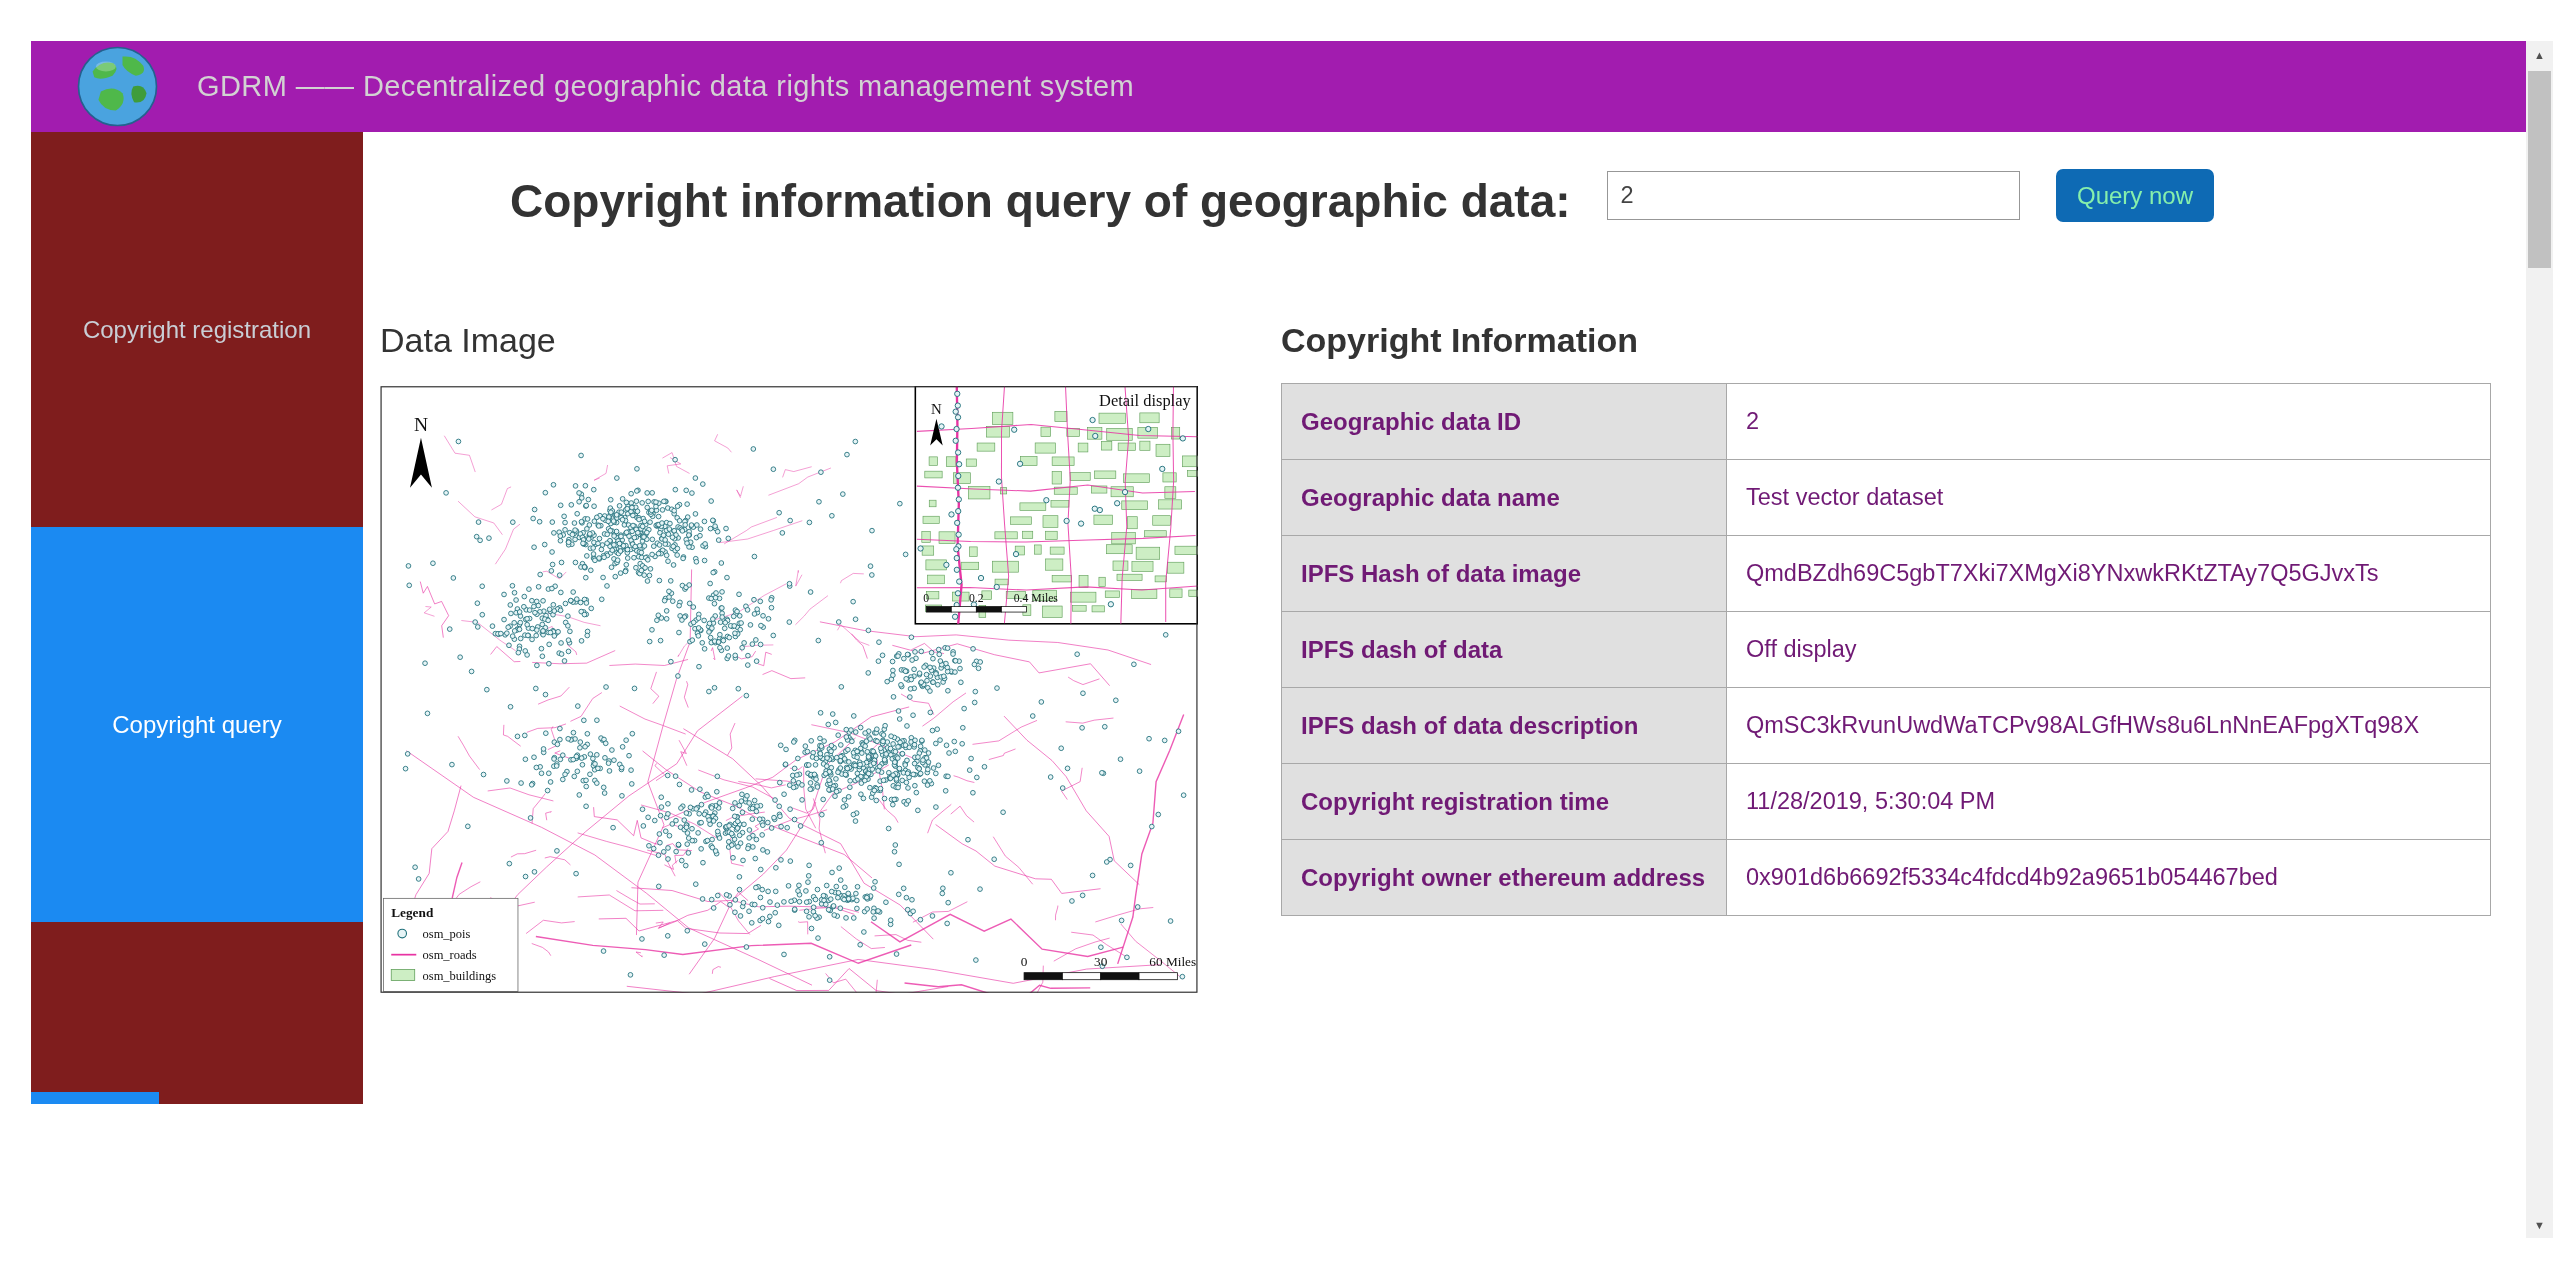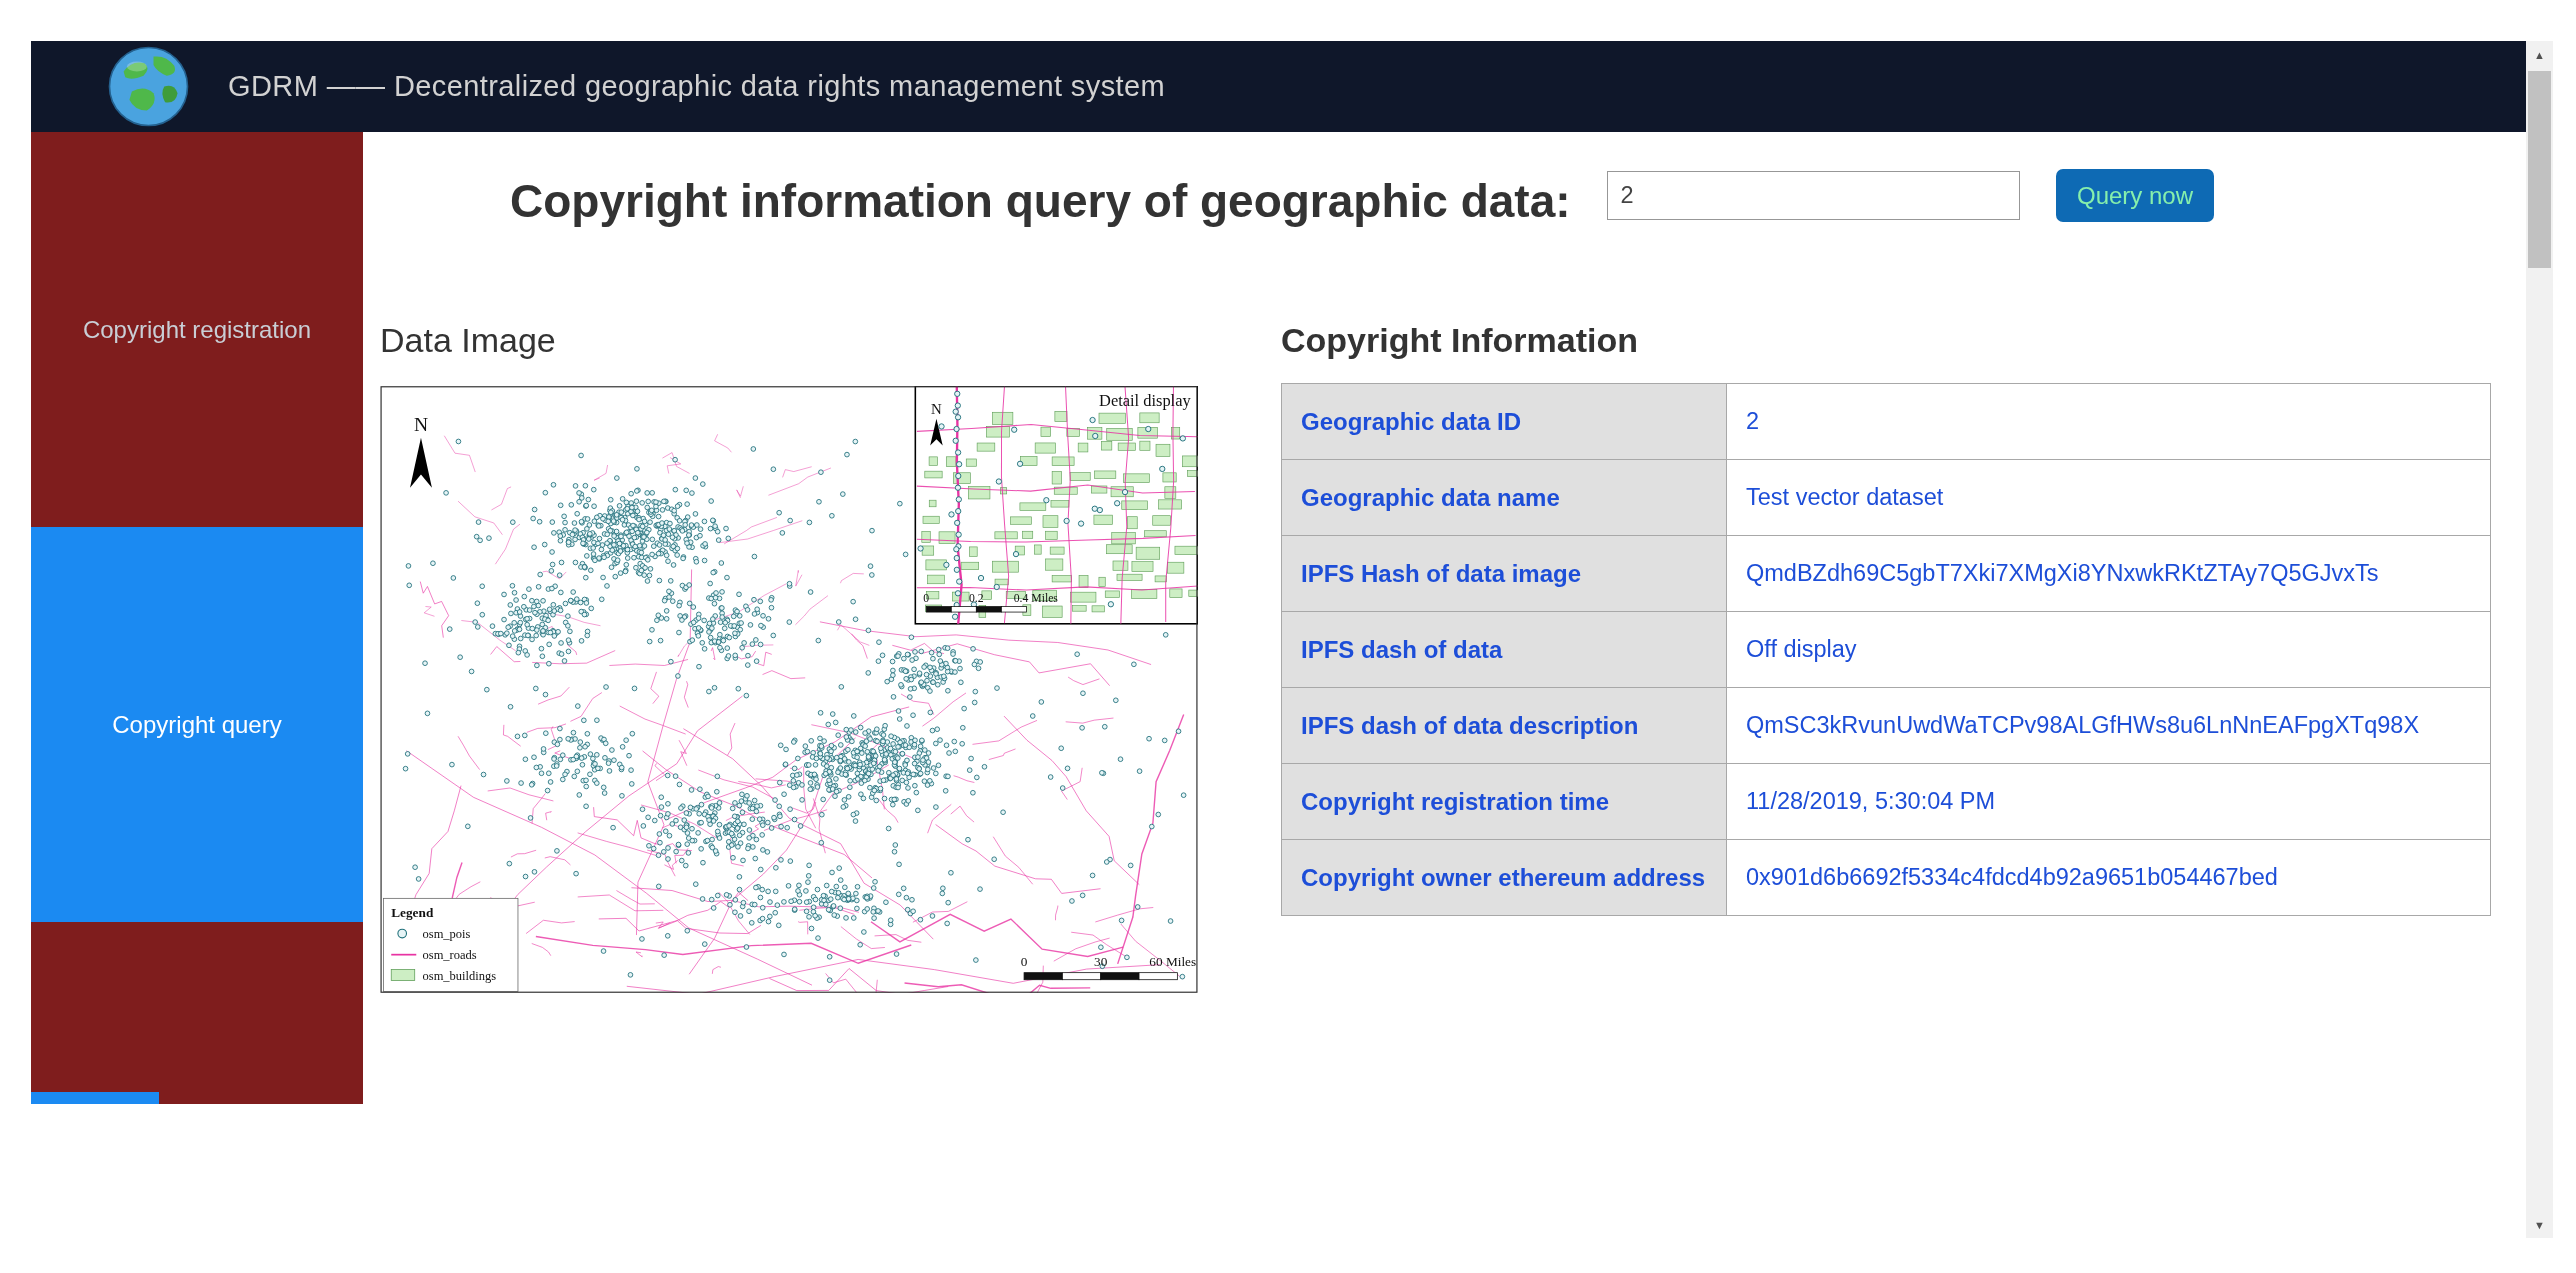--- a/index.html
+++ b/index.html
@@ -5,21 +5,21 @@
   * { box-sizing: border-box; }
   html,body { margin:0; padding:0; }
   body {
     width:2576px; height:1274px; position:relative; background:#ffffff;
     font-family:"Liberation Sans", sans-serif; overflow:hidden;
   }
 
   
   .header {
     position:absolute; left:31px; top:41px; width:2495px; height:91px;
-    background:#0f172a; display:flex; align-items:center;padding-left:31px;
+    background:#a21caf; display:flex; align-items:center;
   }
   .logo { width:83px; height:83px; margin-left:45px; flex:0 0 auto; }
   .header-title { margin-left:38px; font-size:29px; color:#d2d2d2; letter-spacing:0.4px; white-space:nowrap; }
 
   
   .sidebar {
     position:absolute; left:31px; top:132px; width:332px; height:972px;
     background:#7f1d1d; overflow:hidden;
   }
   .nav-item {
@@ -53,21 +53,21 @@
   .map-wrap { position:absolute; left:380px; top:386px; width:818px; height:607px; }
   .map-wrap svg { display:block; background:#ffffff; }
 
   
   .info-table {
     position:absolute; left:1281px; top:383px; width:1210px;
     border-collapse:collapse; table-layout:fixed;
   }
   .info-table td {
     border:0.8px solid #a8a8a8; height:76px; font-size:23.5px; padding:0 19px;
-    color:#1d4ed8; overflow:hidden; white-space:nowrap;
+    color:#701a75; overflow:hidden; white-space:nowrap;
   }
   td.lbl { background:#e0e0e0; font-weight:bold; width:445px; font-size:24px; }
   td.val { background:#ffffff; }
 
   
   .scrollbar { position:absolute; left:2526px; top:41px; width:27px; height:1197px; background:#f1f1f1; }
   .sb-arrow {
     position:absolute; left:0; width:27px; height:27px; display:flex;
     align-items:center; justify-content:center; color:#505050; font-size:11px; cursor:pointer;
   }

